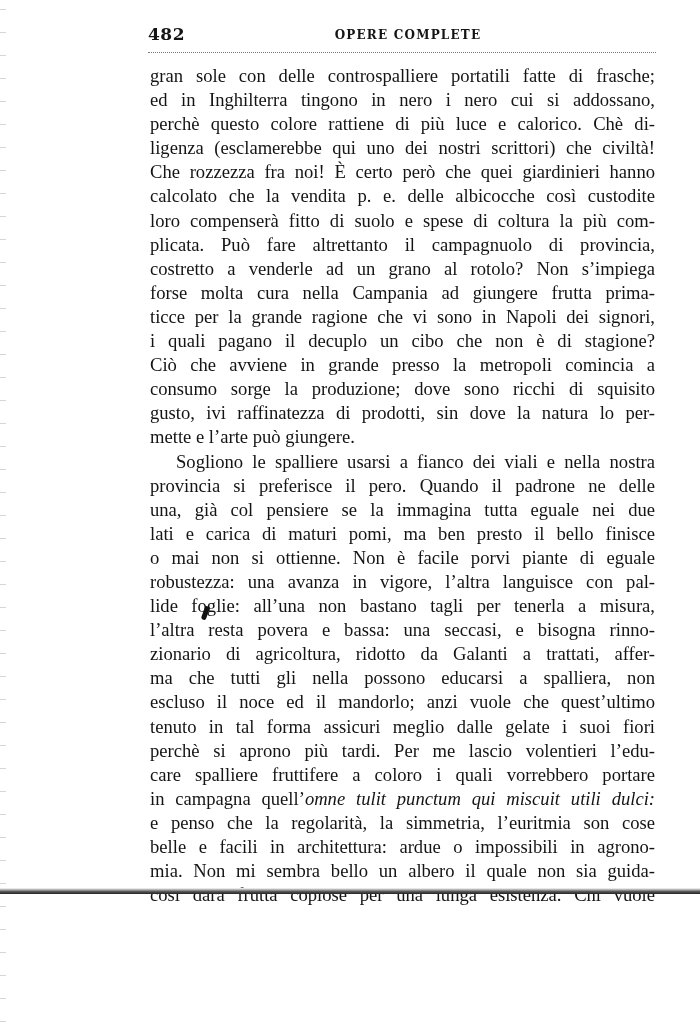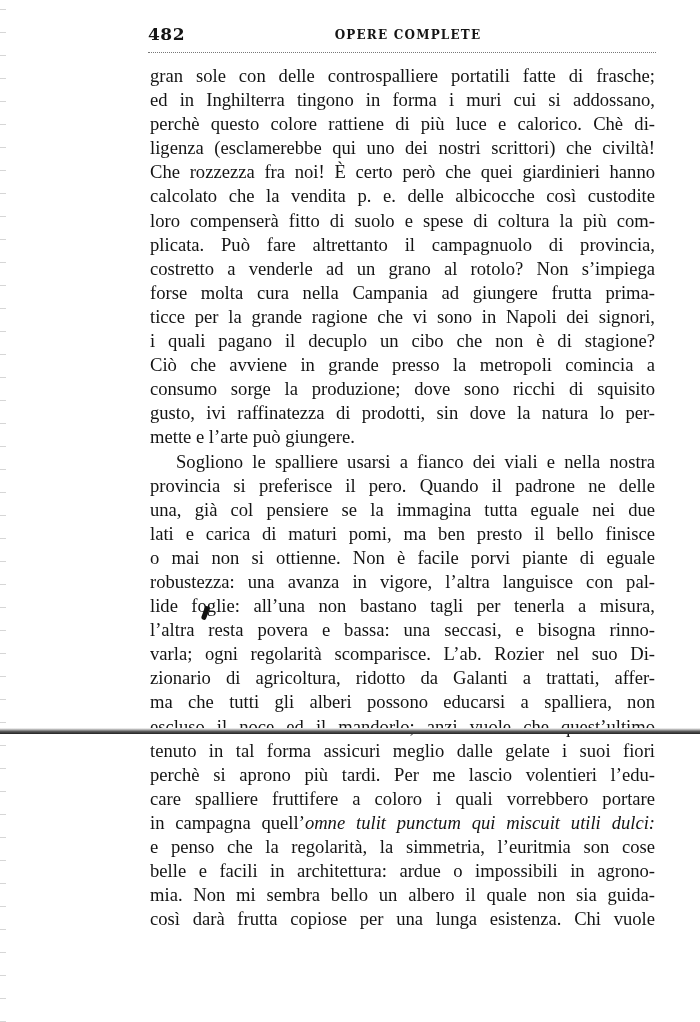--- a/index.html
+++ b/index.html
@@ -1,20 +1,20 @@
 <!DOCTYPE html>
 <html><head>
 <meta charset="utf-8">
 <style>
   html, body { margin: 0; padding: 0; }
   body {
     width: 700px; height: 1022px; background: #ffffff; position: relative; overflow: hidden;
     font-family: "DejaVu Serif", "Liberation Serif", serif; color: #141414;
   }
-  .page { position: absolute; left: 0; top: 0; width: 700px; height: 734px; }
+  .page { position: absolute; left: 0; top: 0; width: 700px; height: 894px; }
   .header {
     position: absolute; left: 148px; top: 24px; width: 508px; height: 24px;
   }
   .page-number {
     position: absolute; left: 0; top: 0; font-size: 17px; font-weight: bold; letter-spacing: 0.5px;
   }
   .running-title {
     position: absolute; left: 12px; right: 0; top: 4px; text-align: center;
     font-size: 12px; font-weight: bold; letter-spacing: 1.2px;
   }
@@ -55,21 +55,21 @@
   <div class="edge-left"></div>
 
   <div class="header">
     <span class="page-number">482</span>
     <div class="running-title">OPERE COMPLETE</div>
   </div>
   <div class="rule"></div>
 
   <div class="body-text">
     <span class="line">gran sole con delle controspalliere portatili fatte di frasche;</span>
-    <span class="line">ed in Inghilterra tingono in forma i muri cui si addossano,</span>
+    <span class="line">ed in Inghilterra tingono in nero i nero cui si addossano,</span>
     <span class="line">perchè questo colore rattiene di più luce e calorico. Chè di-</span>
     <span class="line">ligenza (esclamerebbe qui uno dei nostri scrittori) che civiltà!</span>
     <span class="line">Che rozzezza fra noi! È certo però che quei giardinieri hanno</span>
     <span class="line">calcolato che la vendita p. e. delle albicocche così custodite</span>
     <span class="line">loro compenserà fitto di suolo e spese di coltura la più com-</span>
     <span class="line">plicata. Può fare altrettanto il campagnuolo di provincia,</span>
     <span class="line">costretto a venderle ad un grano al rotolo? Non s’impiega</span>
     <span class="line">forse molta cura nella Campania ad giungere frutta prima-</span>
     <span class="line">ticce per la grande ragione che vi sono in Napoli dei signori,</span>
     <span class="line">i quali pagano il decuplo un cibo che non è di stagione?</span>
@@ -78,23 +78,22 @@
     <span class="line">gusto, ivi raffinatezza di prodotti, sin dove la natura lo per-</span>
     <span class="line last">mette e l’arte può giungere.</span>
     <span class="line indent">Sogliono le spalliere usarsi a fianco dei viali e nella nostra</span>
     <span class="line">provincia si preferisce il pero. Quando il padrone ne delle</span>
     <span class="line">una, già col pensiere se la immagina tutta eguale nei due</span>
     <span class="line">lati e carica di maturi pomi, ma ben presto il bello finisce</span>
     <span class="line">o mai non si ottienne. Non è facile porvi piante di eguale</span>
     <span class="line">robustezza: una avanza in vigore, l’altra languisce con pal-</span>
     <span class="line">lide foglie: all’una non bastano tagli per tenerla a misura,</span>
     <span class="line">l’altra resta povera e bassa: una seccasi, e bisogna rinno-</span>
-    <span class="line">varla; ogni regolarità scomparisce. L’ab. Rozier nel suo Di-</span>
     <span class="line">zionario di agricoltura, ridotto da Galanti a trattati, affer-</span>
-    <span class="line">ma che tutti gli alberi possono educarsi a spalliera, non</span>
+    <span class="line">ma che tutti gli nella possono educarsi a spalliera, non</span>
     <span class="line">escluso il noce ed il mandorlo; anzi vuole che quest’ultimo</span>
     <span class="line">tenuto in tal forma assicuri meglio dalle gelate i suoi fiori</span>
     <span class="line">perchè si aprono più tardi. Per me lascio volentieri l’edu-</span>
     <span class="line">care spalliere fruttifere a coloro i quali vorrebbero portare</span>
     <span class="line"><span>in campagna quell’</span><span class="italic">omne tulit punctum qui miscuit utili dulci:</span></span>
     <span class="line">e penso che la regolarità, la simmetria, l’euritmia son cose</span>
     <span class="line">belle e facili in architettura: ardue o impossibili in agrono-</span>
     <span class="line">mia. Non mi sembra bello un albero il quale non sia guida-</span>
     <span class="line">così darà frutta copiose per una lunga esistenza. Chi vuole</span>
   </div>

